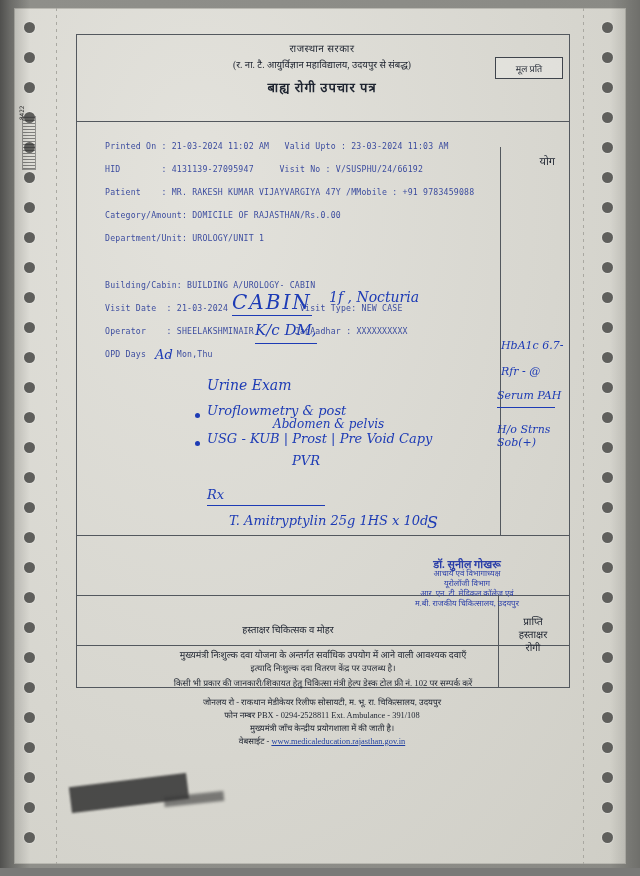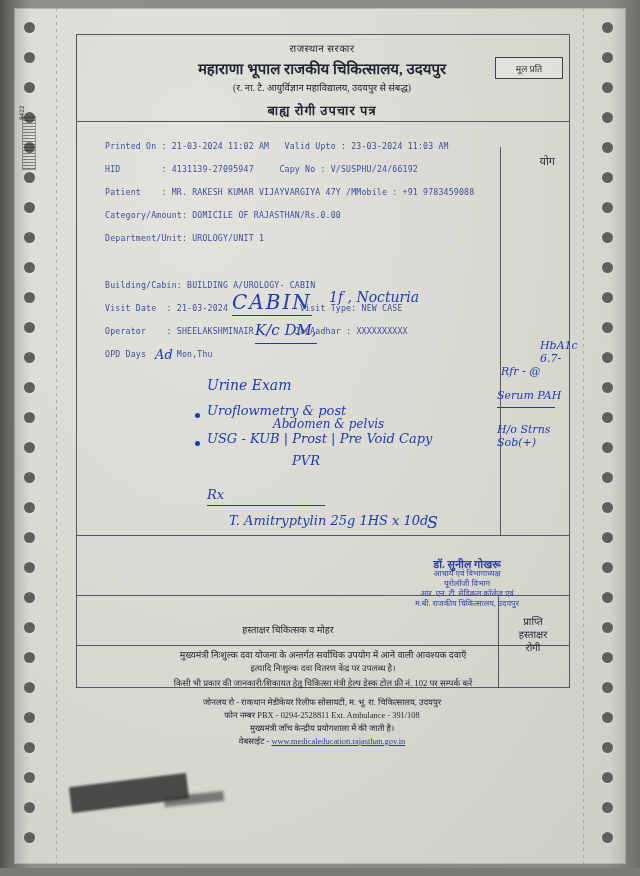--- a/index.html
+++ b/index.html
@@ -339,38 +339,37 @@
     </div>
 
     <div class="perf left"></div>
     <div class="perf right"></div>
 
     <div class="barcode"></div>
     <div class="barcode-txt">8422</div>
 
     <div class="hdr" style="position:absolute;left:62px;top:28px;width:492px;">
       <div class="l1">राजस्थान सरकार</div>
-      <div class="l2">महाराणा भूपाल राजकीय चिकित्सालय, उदयपुर</div>
       <div class="l3">(र. ना. टै. आयुर्विज्ञान महाविद्यालय, उदयपुर से संबद्ध)</div>
       <div class="l4">बाह्य रोगी उपचार पत्र</div>
     </div>
 
     <div class="frame">
       <div class="mool">मूल प्रति</div>
       <div class="frame-inner-line" style="top:86px;"></div>
       <div class="yog-box"></div>
       <div class="yog-label">योग</div>
       <div class="frame-inner-line" style="top:500px;"></div>
       <div class="frame-inner-line" style="top:560px;"></div>
       <div class="frame-inner-line" style="top:610px;"></div>
       <div style="position:absolute;right:70px;top:560px;bottom:0;border-left:1px solid #53585e;"></div>
 
       <div class="dotmatrix" style="left:28px;top:94px;width:430px;">
 <span class="dm-row"><span>Printed On</span> : <span>21-03-2024 11:02 AM</span>   <span>Valid Upto</span> : <span>23-03-2024 11:03 AM</span></span>
-<span class="dm-row"><span>HID</span>        : <span>4131139-27095947</span>     <span>Capy No</span> : <span>V/SUSPHU/24/66192</span></span>
+<span class="dm-row"><span>HID</span>        : <span>4131139-27095947</span>     <span>Visit No</span> : <span>V/SUSPHU/24/66192</span></span>
 <span class="dm-row"><span>Patient</span>    : <span>MR. RAKESH KUMAR VIJAYVARGIYA 47Y /MMobile : +91 9783459088</span></span>
 <span class="dm-row"><span>Category/Amount</span>: <span>DOMICILE OF RAJASTHAN/Rs.0.00</span></span>
 <span class="dm-row"><span>Department/Unit</span>: <span>UROLOGY/UNIT 1</span></span>
 <span class="dm-row"> </span>
 <span class="dm-row"><span>Building/Cabin</span>: <span>BUILDING A/UROLOGY- CABIN</span></span>
 <span class="dm-row"><span>Visit Date</span>  : <span>21-03-2024</span>              <span>Visit Type</span>: <span>NEW CASE</span></span>
 <span class="dm-row"><span>Operator</span>    : <span>SHEELAKSHMINAIR</span>        <span>JanAadhar</span> : <span>XXXXXXXXXX</span></span>
 <span class="dm-row"><span>OPD Days</span>    : <span>Mon,Thu</span></span>
       </div>
 
@@ -391,21 +390,21 @@
 
       <div class="bullet" style="left:118px;top:406px;"></div>
       <div class="hw" style="left:130px;top:396px;font-size:13px;">USG - KUB | Prost | Pre Void Capy</div>
       <div class="hw" style="left:215px;top:418px;font-size:13px;">PVR</div>
 
       <div class="hw" style="left:130px;top:452px;font-size:13px;">Rx</div>
       <div class="ul" style="left:130px;top:470px;width:118px;"></div>
       <div class="hw" style="left:152px;top:478px;font-size:13px;">T. Amitryptylin 25g 1HS x 10d</div>
       <div class="hw" style="left:350px;top:478px;font-size:16px;">S</div>
 
-      <div class="hw" style="left:424px;top:304px;font-size:11px;margin-left:39px;">HbA1c 6.7-</div>
+      <div class="hw" style="left:424px;top:304px;font-size:11px;">HbA1c 6.7-</div>
       <div class="hw" style="left:424px;top:330px;font-size:11px;">Rfr - @</div>
       <div class="hw" style="left:420px;top:354px;font-size:11px;">Serum PAH</div>
       <div class="ul" style="left:420px;top:372px;width:58px;"></div>
       <div class="hw" style="left:420px;top:388px;font-size:11px;">H/o Strns Sob(+)</div>
 
       <div class="sign-block">
         <div class="nm">डॉ. सुनील गोखरू</div>
         <div>आचार्य एवं विभागाध्यक्ष</div>
         <div>यूरोलॉजी विभाग</div>
         <div>आर. एन. टी. मेडिकल कॉलेज एवं</div>

